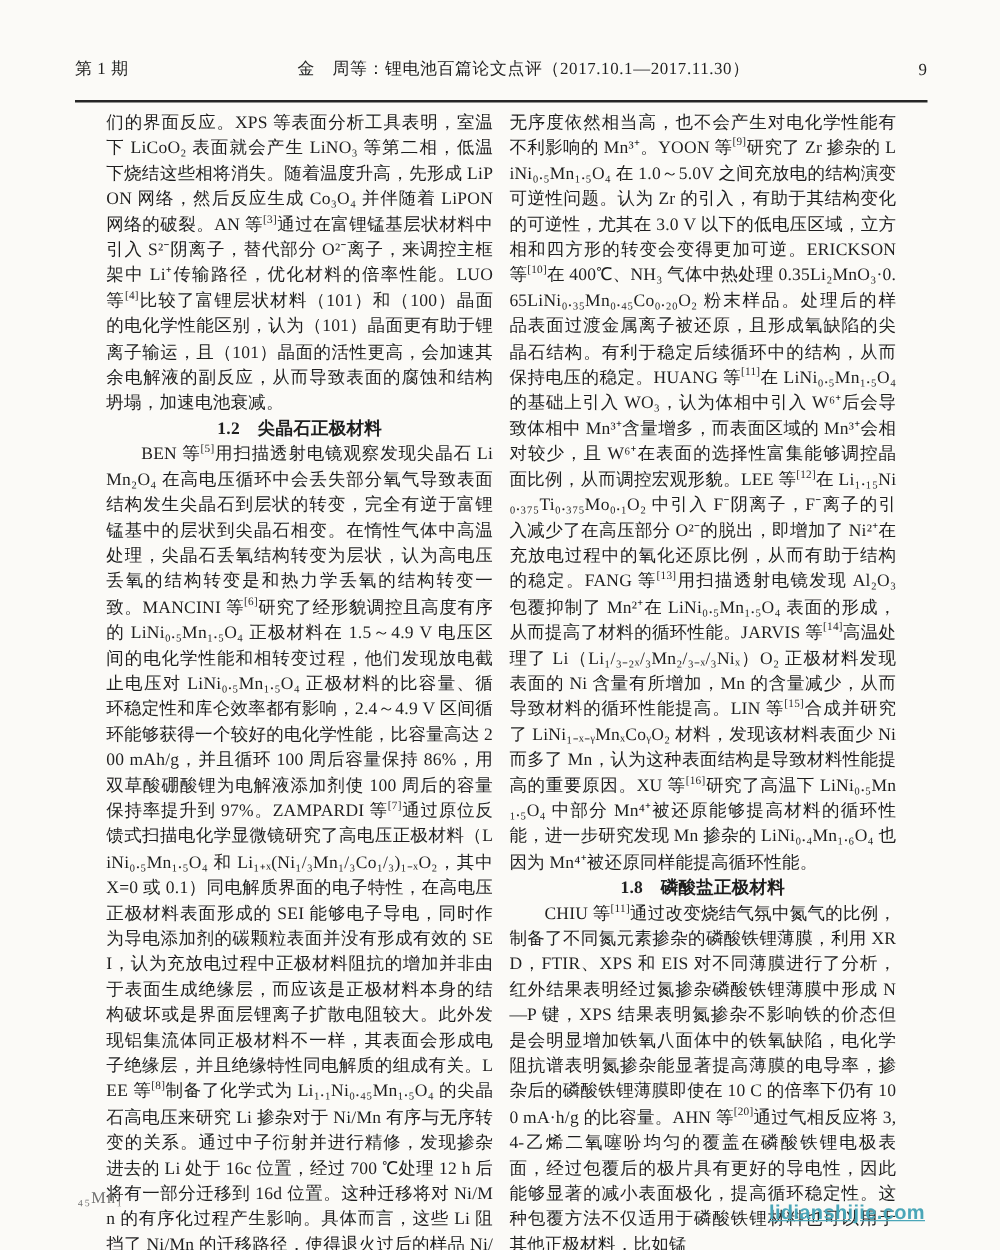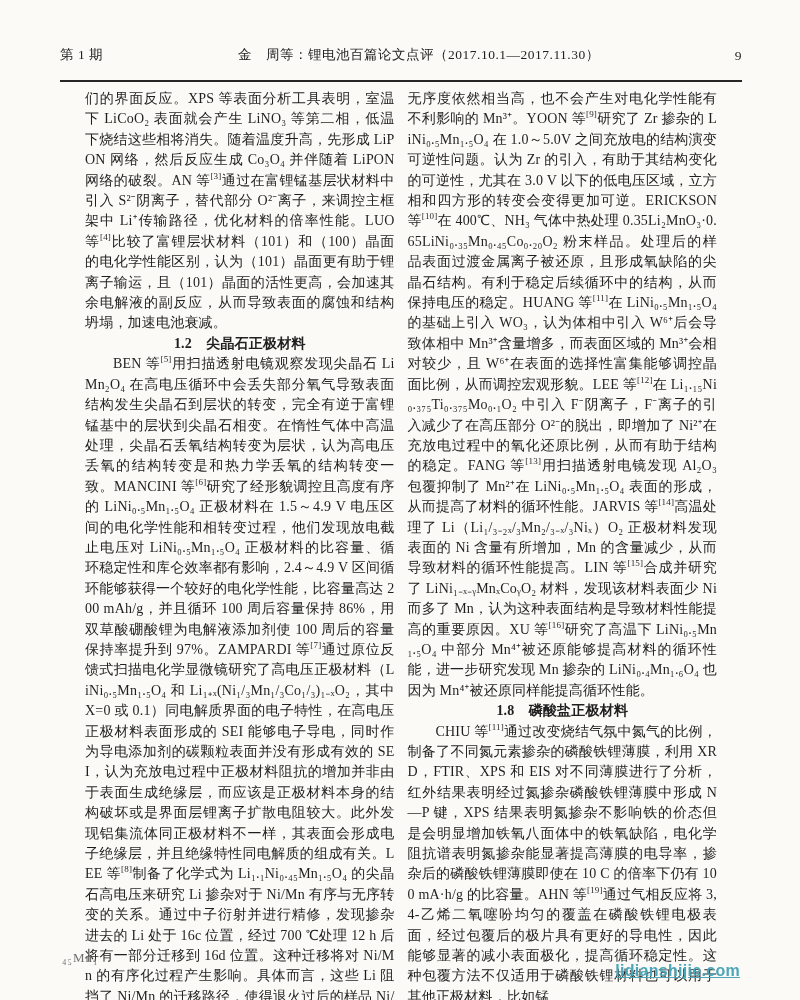--- a/index.html
+++ b/index.html
@@ -63,20 +63,20 @@
 
   <div class="columns">
     <div class="col">
         <p class="para continue">们的界面反应。XPS 等表面分析工具表明，室温下 LiCoO₂ 表面就会产生 LiNO₃ 等第二相，低温下烧结这些相将消失。随着温度升高，先形成 LiPON 网络，然后反应生成 Co₃O₄ 并伴随着 LiPON 网络的破裂。AN 等<sup>[3]</sup>通过在富锂锰基层状材料中引入 S²⁻阴离子，替代部分 O²⁻离子，来调控主框架中 Li⁺传输路径，优化材料的倍率性能。LUO 等<sup>[4]</sup>比较了富锂层状材料（101）和（100）晶面的电化学性能区别，认为（101）晶面更有助于锂离子输运，且（101）晶面的活性更高，会加速其余电解液的副反应，从而导致表面的腐蚀和结构坍塌，加速电池衰减。</p>
         <p class="para heading">1.2　尖晶石正极材料</p>
         <p class="para indent">BEN 等<sup>[5]</sup>用扫描透射电镜观察发现尖晶石 LiMn₂O₄ 在高电压循环中会丢失部分氧气导致表面结构发生尖晶石到层状的转变，完全有逆于富锂锰基中的层状到尖晶石相变。在惰性气体中高温处理，尖晶石丢氧结构转变为层状，认为高电压丢氧的结构转变是和热力学丢氧的结构转变一致。MANCINI 等<sup>[6]</sup>研究了经形貌调控且高度有序的 LiNi₀.₅Mn₁.₅O₄ 正极材料在 1.5～4.9 V 电压区间的电化学性能和相转变过程，他们发现放电截止电压对 LiNi₀.₅Mn₁.₅O₄ 正极材料的比容量、循环稳定性和库仑效率都有影响，2.4～4.9 V 区间循环能够获得一个较好的电化学性能，比容量高达 200 mAh/g，并且循环 100 周后容量保持 86%，用双草酸硼酸锂为电解液添加剂使 100 周后的容量保持率提升到 97%。ZAMPARDI 等<sup>[7]</sup>通过原位反馈式扫描电化学显微镜研究了高电压正极材料（LiNi₀.₅Mn₁.₅O₄ 和 Li₁₊ₓ(Ni₁/₃Mn₁/₃Co₁/₃)₁₋ₓO₂，其中 X=0 或 0.1）同电解质界面的电子特性，在高电压正极材料表面形成的 SEI 能够电子导电，同时作为导电添加剂的碳颗粒表面并没有形成有效的 SEI，认为充放电过程中正极材料阻抗的增加并非由于表面生成绝缘层，而应该是正极材料本身的结构破坏或是界面层锂离子扩散电阻较大。此外发现铝集流体同正极材料不一样，其表面会形成电子绝缘层，并且绝缘特性同电解质的组成有关。LEE 等<sup>[8]</sup>制备了化学式为 Li₁.₁Ni₀.₄₅Mn₁.₅O₄ 的尖晶石高电压来研究 Li 掺杂对于 Ni/Mn 有序与无序转变的关系。通过中子衍射并进行精修，发现掺杂进去的 Li 处于 16c 位置，经过 700 ℃处理 12 h 后将有一部分迁移到 16d 位置。这种迁移将对 Ni/Mn 的有序化过程产生影响。具体而言，这些 Li 阻挡了 Ni/Mn 的迁移路径，使得退火过后的样品 Ni/Mn 的</p>
       </div>
     <div class="col">
         <p class="para continue">无序度依然相当高，也不会产生对电化学性能有不利影响的 Mn³⁺。YOON 等<sup>[9]</sup>研究了 Zr 掺杂的 LiNi₀.₅Mn₁.₅O₄ 在 1.0～5.0V 之间充放电的结构演变可逆性问题。认为 Zr 的引入，有助于其结构变化的可逆性，尤其在 3.0 V 以下的低电压区域，立方相和四方形的转变会变得更加可逆。ERICKSON 等<sup>[10]</sup>在 400℃、NH₃ 气体中热处理 0.35Li₂MnO₃·0.65LiNi₀.₃₅Mn₀.₄₅Co₀.₂₀O₂ 粉末样品。处理后的样品表面过渡金属离子被还原，且形成氧缺陷的尖晶石结构。有利于稳定后续循环中的结构，从而保持电压的稳定。HUANG 等<sup>[11]</sup>在 LiNi₀.₅Mn₁.₅O₄ 的基础上引入 WO₃，认为体相中引入 W⁶⁺后会导致体相中 Mn³⁺含量增多，而表面区域的 Mn³⁺会相对较少，且 W⁶⁺在表面的选择性富集能够调控晶面比例，从而调控宏观形貌。LEE 等<sup>[12]</sup>在 Li₁.₁₅Ni₀.₃₇₅Ti₀.₃₇₅Mo₀.₁O₂ 中引入 F⁻阴离子，F⁻离子的引入减少了在高压部分 O²⁻的脱出，即增加了 Ni²⁺在充放电过程中的氧化还原比例，从而有助于结构的稳定。FANG 等<sup>[13]</sup>用扫描透射电镜发现 Al₂O₃ 包覆抑制了 Mn²⁺在 LiNi₀.₅Mn₁.₅O₄ 表面的形成，从而提高了材料的循环性能。JARVIS 等<sup>[14]</sup>高温处理了 Li（Li₁/₃₋₂ₓ/₃Mn₂/₃₋ₓ/₃Niₓ）O₂ 正极材料发现表面的 Ni 含量有所增加，Mn 的含量减少，从而导致材料的循环性能提高。LIN 等<sup>[15]</sup>合成并研究了 LiNi₁₋ₓ₋ᵧMnₓCoᵧO₂ 材料，发现该材料表面少 Ni 而多了 Mn，认为这种表面结构是导致材料性能提高的重要原因。XU 等<sup>[16]</sup>研究了高温下 LiNi₀.₅Mn₁.₅O₄ 中部分 Mn⁴⁺被还原能够提高材料的循环性能，进一步研究发现 Mn 掺杂的 LiNi₀.₄Mn₁.₆O₄ 也因为 Mn⁴⁺被还原同样能提高循环性能。</p>
         <p class="para heading">1.8　磷酸盐正极材料</p>
-        <p class="para indent">CHIU 等<sup>[11]</sup>通过改变烧结气氛中氮气的比例，制备了不同氮元素掺杂的磷酸铁锂薄膜，利用 XRD，FTIR、XPS 和 EIS 对不同薄膜进行了分析，红外结果表明经过氮掺杂磷酸铁锂薄膜中形成 N—P 键，XPS 结果表明氮掺杂不影响铁的价态但是会明显增加铁氧八面体中的铁氧缺陷，电化学阻抗谱表明氮掺杂能显著提高薄膜的电导率，掺杂后的磷酸铁锂薄膜即使在 10 C 的倍率下仍有 100 mA·h/g 的比容量。AHN 等<sup>[19]</sup>通过气相反应将 3,4-乙烯二氧噻吩均匀的覆盖在磷酸铁锂电极表面，经过包覆后的极片具有更好的导电性，因此能够显著的减小表面极化，提高循环稳定性。这种包覆方法不仅适用于磷酸铁锂材料也可以用于其他正极材料，比如锰</p>
+        <p class="para indent">CHIU 等<sup>[11]</sup>通过改变烧结气氛中氮气的比例，制备了不同氮元素掺杂的磷酸铁锂薄膜，利用 XRD，FTIR、XPS 和 EIS 对不同薄膜进行了分析，红外结果表明经过氮掺杂磷酸铁锂薄膜中形成 N—P 键，XPS 结果表明氮掺杂不影响铁的价态但是会明显增加铁氧八面体中的铁氧缺陷，电化学阻抗谱表明氮掺杂能显著提高薄膜的电导率，掺杂后的磷酸铁锂薄膜即使在 10 C 的倍率下仍有 100 mA·h/g 的比容量。AHN 等<sup>[20]</sup>通过气相反应将 3,4-乙烯二氧噻吩均匀的覆盖在磷酸铁锂电极表面，经过包覆后的极片具有更好的导电性，因此能够显著的减小表面极化，提高循环稳定性。这种包覆方法不仅适用于磷酸铁锂材料也可以用于其他正极材料，比如锰</p>
       </div>
   </div>
 
   <div class="footer-wanfang">₄₅Mn₁</div>
   <div class="footer-site" style="color: rgb(74, 166, 184); text-decoration: underline;">lidianshijie.com</div>
 
 </div>
 
 </body></html>

